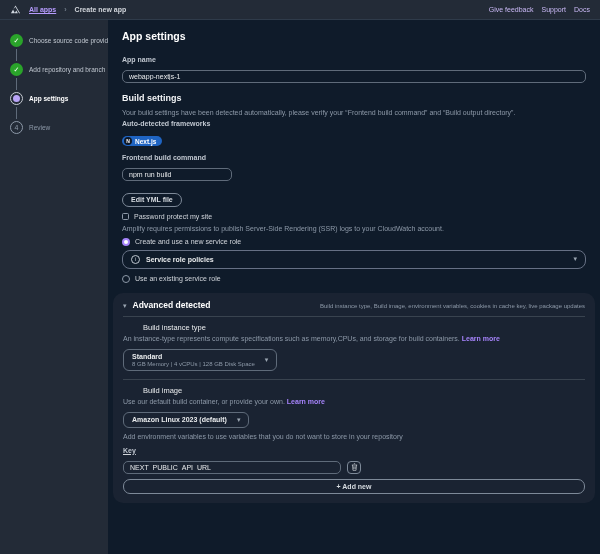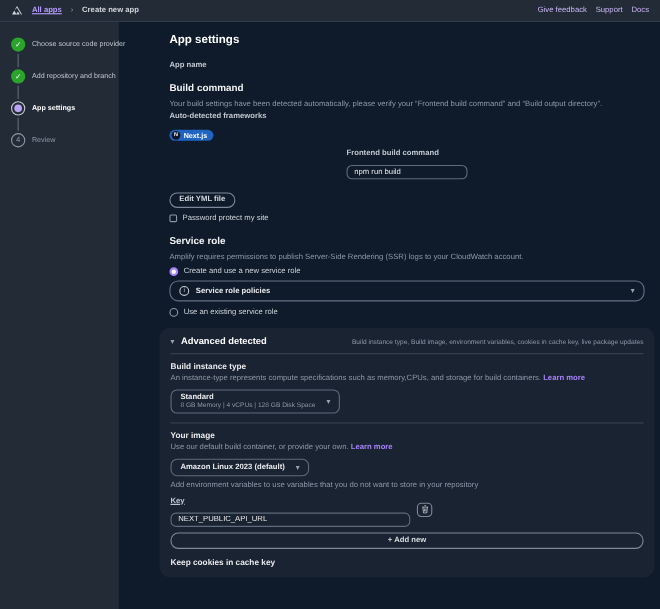--- a/index.html
+++ b/index.html
@@ -11,21 +11,21 @@
   .topbar { height:20px; background:#232b37; display:flex; align-items:center;
             justify-content:space-between; padding:0 10px; flex:0 0 auto;
             border-bottom:1px solid #2f3b4a; }
   .topbar .left, .topbar .right { display:flex; align-items:center; gap:8px; }
   .logo { width:11px; height:11px; display:inline-flex; }
   .crumb-link { color:#b79cff; font-size:7px; font-weight:bold; text-decoration:underline; cursor:pointer; }
   .crumb-sep { color:#8d99a8; font-size:7px; }
   .crumb-current { color:#d1d5db; font-size:7px; font-weight:bold; }
   .top-link { color:#c9b8f5; font-size:7px; cursor:pointer; }
 
-  .shell { flex:1; display:flex; min-height:0;gap:32px; }
+  .shell { flex:1; display:flex; min-height:0; }
 
   
   .steps { width:108px; flex:0 0 auto; background:#232b37; padding:14px 0 0 10px; }
   .step { display:flex; align-items:center; gap:6px; }
   .step-circle { width:13px; height:13px; border-radius:50%; flex:0 0 auto;
                  display:flex; align-items:center; justify-content:center; font-size:7px; }
   .step-circle.done { background:#2aa42a; color:#fff; }
   .step-circle.current { border:1px solid #c6cbd3; }
   .step-circle.current .dot { width:7px; height:7px; border-radius:50%; background:#b9a4f7; }
   .step-circle.todo { border:1px solid #8d99a8; color:#8d99a8; }
@@ -44,21 +44,21 @@
   .desc { font-size:7px; color:#8d99a8; margin:3px 0; }
   .link { color:#a583fa; font-weight:bold; cursor:pointer; }
   input.txt { width:100%; height:13px; background:transparent; border:1px solid #5f6b7a;
               border-radius:5px; color:#e9ebed; font-size:7px; padding:0 6px;
               font-family:"Liberation Sans", sans-serif; }
   .badge { display:inline-flex; align-items:center; gap:3px; background:#1f64c2;
            border-radius:7px; padding:1px 6px 1px 2px; margin:2px 0 2px; }
   .badge-n { width:8px; height:8px; border-radius:50%; background:#0d1726; color:#fff;
              font-size:5px; display:flex; align-items:center; justify-content:center; font-weight:bold; }
   .badge-txt { color:#fff; font-size:6.5px; font-weight:bold; }
-  .two-col { display:flex; gap:18px; margin-top:2px;justify-content:center; }
+  .two-col { display:flex; gap:18px; margin-top:2px; }
   .col-sm { width:110px; }
   .btn { display:inline-flex; align-items:center; gap:3px; border:1px solid #7d8998;
          border-radius:7px; background:transparent; color:#d6dbe0; font-size:7px;
          font-weight:bold; padding:2.5px 8px; cursor:pointer; font-family:"Liberation Sans", sans-serif; }
   .check-row, .radio-row { display:flex; align-items:center; gap:5px; margin:6px 0 2px; }
   .checkbox { width:7px; height:7px; border:1px solid #8d99a8; border-radius:1.5px; }
   .radio { width:8px; height:8px; border-radius:50%; }
   .radio.sel { background:#fff; border:2px solid #a583fa; }
   .radio.unsel { border:1px solid #8d99a8; }
   .radio-lbl { font-size:7px; color:#d1d5db; }
@@ -69,26 +69,26 @@
                font-size:6px; display:flex; align-items:center; justify-content:center; }
   .chev { color:#9aa5b1; font-size:7px; }
 
   
   .panel { background:#1a2332; border-radius:10px; margin:8px 0 0; padding:7px 10px 9px; }
   .panel-head { display:flex; align-items:baseline; gap:6px; }
   .panel-head .caret { color:#9aa5b1; font-size:7px; }
   .panel-head h3 { font-size:8.5px; color:#fff; flex:0 0 auto; }
   .panel-head .summary { flex:1; text-align:right; font-size:6px; color:#8d99a8; }
   .hr { border-top:1px solid #39434f; margin:6px 0; }
-  .blk-title { font-size:7.5px; font-weight:bold; color:#e9ebed; margin-top:4px; }
+  .blk-title { font-size:7.5px; font-weight:normal; color:#e9ebed; margin-top:4px;margin-left:20px; }
   .select { display:inline-flex; align-items:center; gap:10px; border:1px solid #5f6b7a;
             border-radius:6px; padding:3px 8px; margin:4px 0 2px; cursor:pointer; }
   .select .s-main { font-size:7px; font-weight:bold; color:#e9ebed; }
   .select .s-sub { font-size:6px; color:#8d99a8; margin-top:1px; }
-  .kv-row { display:flex; gap:6px; align-items:center;text-decoration:underline; }
+  .kv-row { display:flex; gap:6px; align-items:flex-end;text-decoration:underline; }
   .kv-key { flex:0 0 218px; }
   .kv-val { flex:1; }
   .icon-btn { width:14px; height:13px; border:1px solid #7d8998; border-radius:4px;
               background:transparent; display:flex; align-items:center; justify-content:center;
               cursor:pointer; color:#d6dbe0; }
   .add-btn { width:100%; margin-top:5px; border:1px solid #7d8998; border-radius:7px;
              background:transparent; color:#d6dbe0; font-size:7px; font-weight:bold;
              padding:3px 0; cursor:pointer; font-family:"Liberation Sans", sans-serif; }
 </style>
 </head>
@@ -138,23 +138,24 @@
         <span class="step-circle todo">4</span>
         <span class="step-label todo">Review</span>
       </div>
     </aside>
 
     <main>
       <h1>App settings</h1>
 
       <div class="indent">
         <label class="lbl">App name</label>
-      </div>
-
-      <h2>Build command</h2>
+        <input class="txt" value="webapp-nextjs-1" style="">
+      </div>
+
+      <h2>Build settings</h2>
       <div class="indent">
         <p class="desc">Your build settings have been detected automatically, please verify your “Frontend build command” and “Build output directory”.</p>
         <label class="lbl">Auto-detected frameworks</label>
         <span class="badge">
           <span class="badge-n">N</span>
           <span class="badge-txt">Next.js</span>
         </span>
         <div class="two-col">
           <div class="col-sm">
             <label class="lbl">Frontend build command</label>
@@ -163,21 +164,20 @@
         </div>
         <div style="margin-top:7px;">
           <button class="btn">Edit YML file</button>
         </div>
         <div class="check-row">
           <span class="checkbox"></span>
           <span class="radio-lbl">Password protect my site</span>
         </div>
       </div>
 
-      <h2>Service role</h2>
       <div class="indent">
         <p class="desc">Amplify requires permissions to publish Server-Side Rendering (SSR) logs to your CloudWatch account.</p>
         <div class="radio-row">
           <span class="radio sel"></span>
           <span class="radio-lbl">Create and use a new service role</span>
         </div>
         <div class="policies">
           <span class="icon-circ">i</span>
           <span class="title">Service role policies</span>
           <span class="chev">▾</span>
@@ -201,42 +201,41 @@
         <div class="select">
           <span>
             <div class="s-main">Standard</div>
             <div class="s-sub">8 GB Memory | 4 vCPUs | 128 GB Disk Space</div>
           </span>
           <span class="chev">▾</span>
         </div>
 
         <div class="hr"></div>
 
-        <div class="blk-title">Your image</div>
+        <div class="blk-title">Build image</div>
         <p class="desc"><span>Use our default build container, or provide your own.</span> <span class="link">Learn more</span></p>
         <div class="select">
           <span class="s-main">Amazon Linux 2023 (default)</span>
           <span class="chev">▾</span>
         </div>
 
         <p class="desc">Add environment variables to use variables that you do not want to store in your repository</p>
         <div class="kv-row">
           <div class="kv-key">
             <label class="lbl">Key</label>
             <input class="txt" value="NEXT_PUBLIC_API_URL" style="">
           </div>
           <button class="icon-btn">
             <svg width="7" height="8" viewBox="0 0 10 12">
                 <path d="M1 3h8M4 1h2M2 3l.7 8h4.6L8 3M4 5v4M6 5v4" stroke="#d6dbe0" stroke-width="1" fill="none"></path>
               </svg>
           </button>
         </div>
         <button class="add-btn"><span>+</span> <span>Add new</span></button>
 
-        <div class="blk-title" style="margin-top:8px;">Keep cookies in cache key</div>
         
         
 
         
         
         
       </section>
 
     </main>
   </div>

